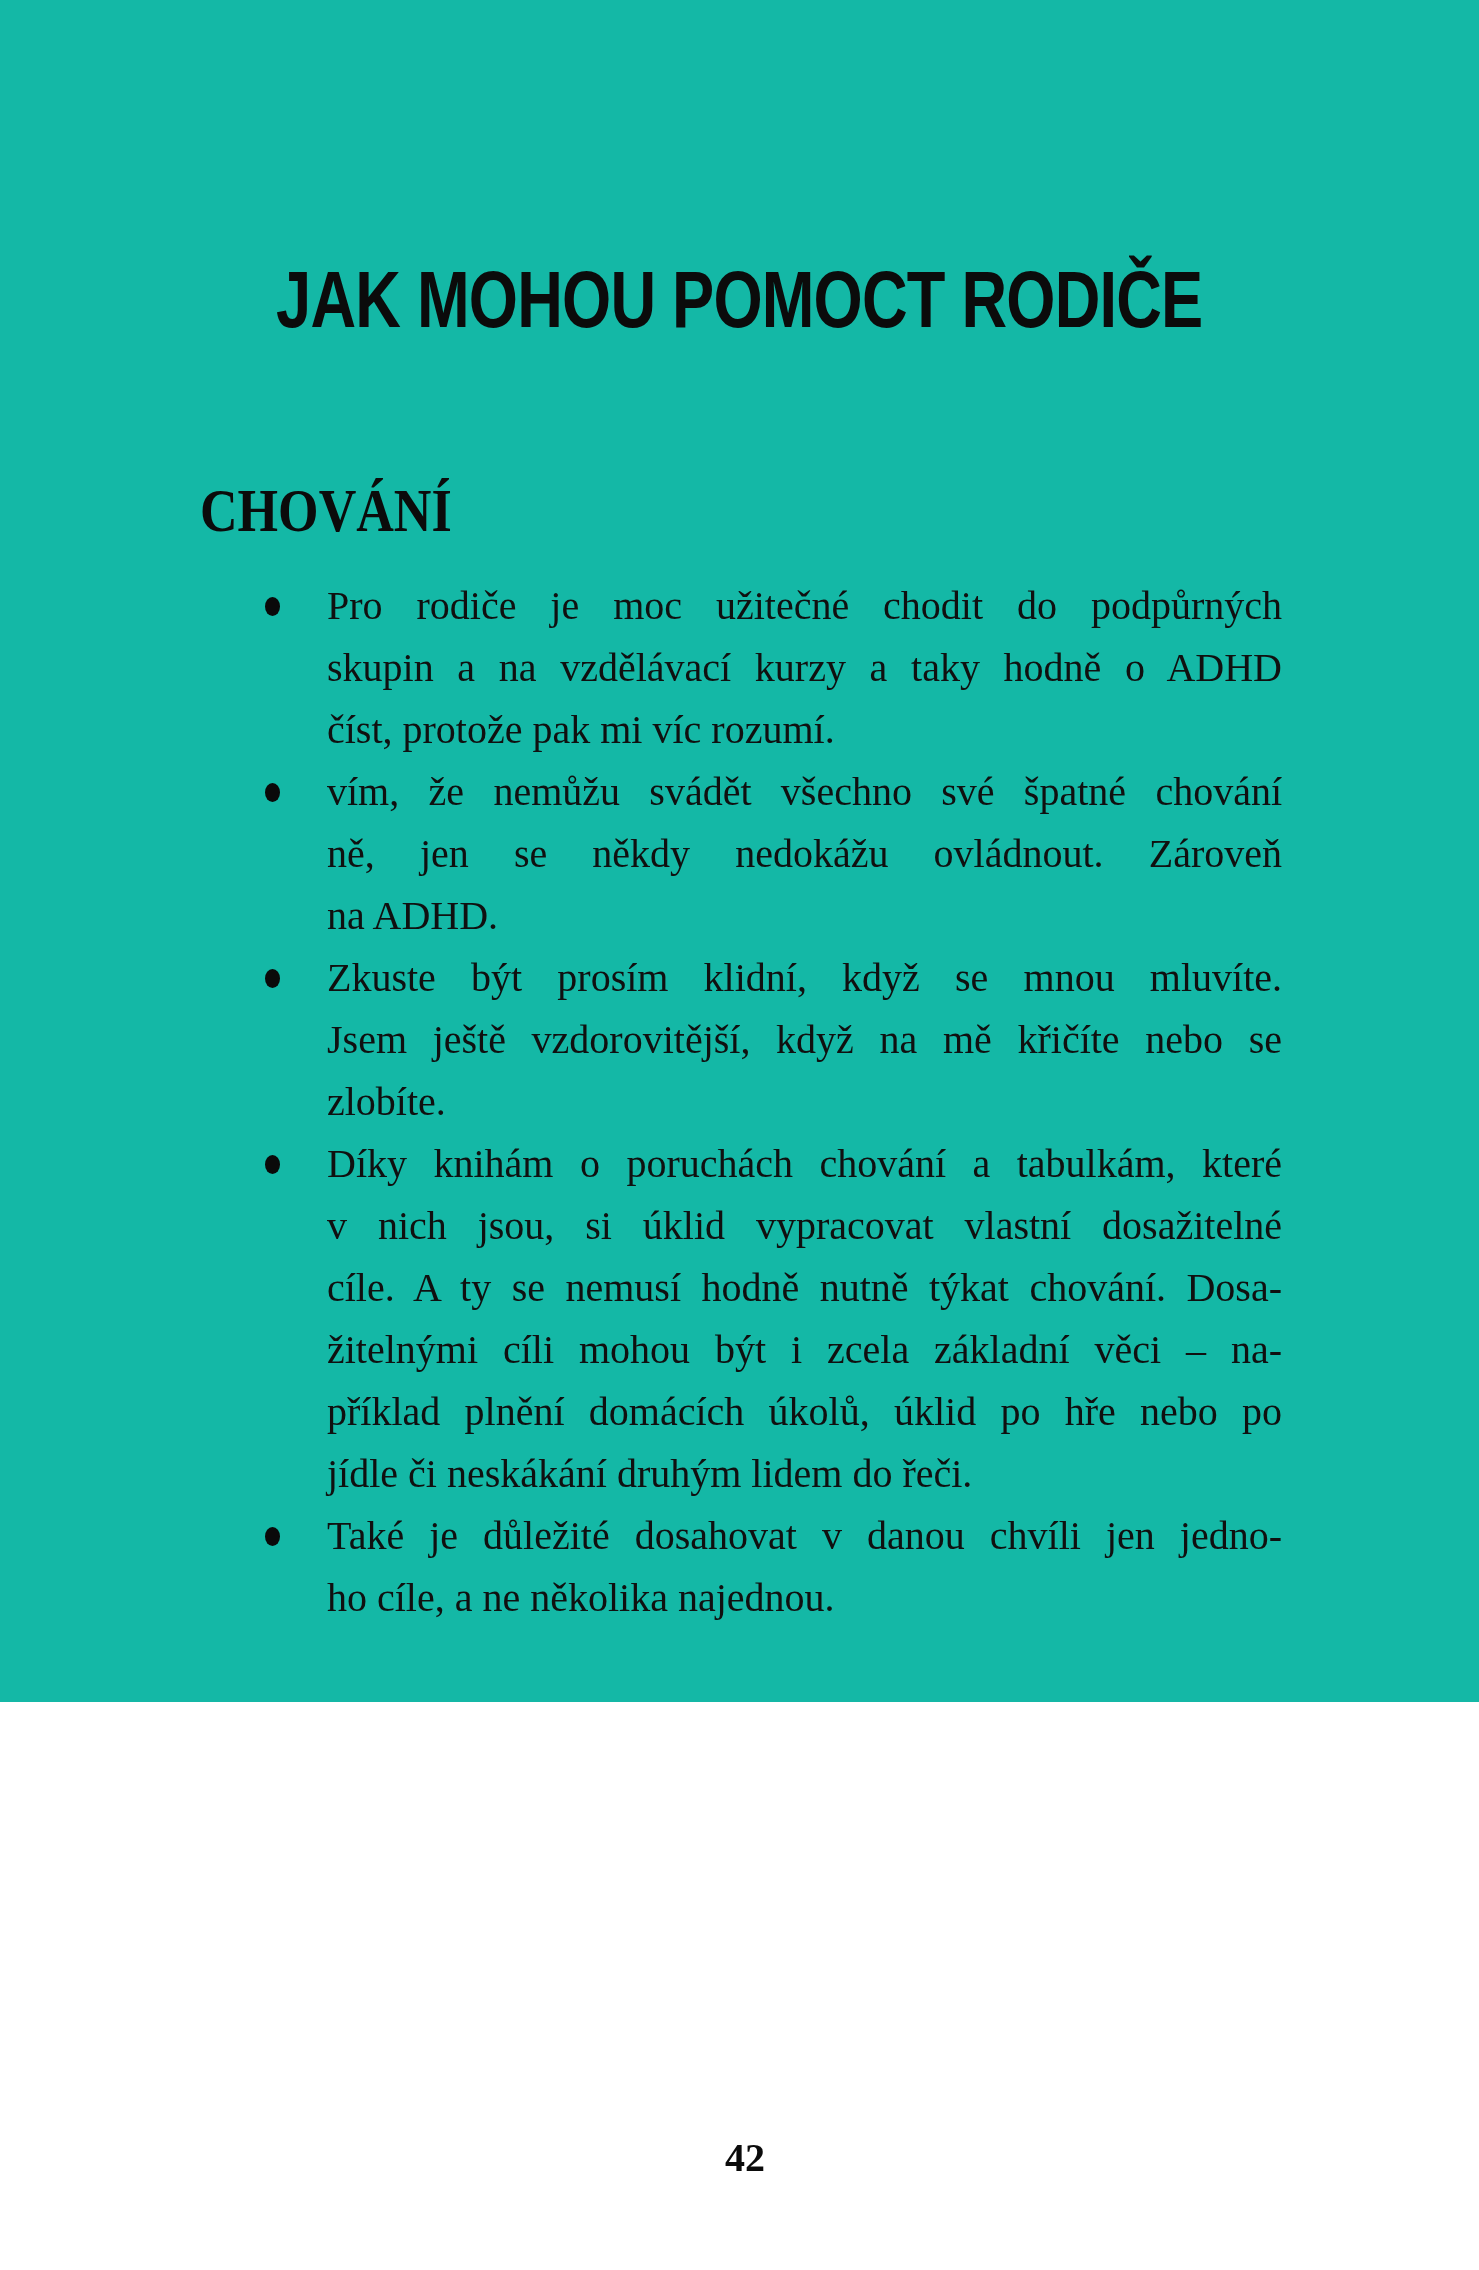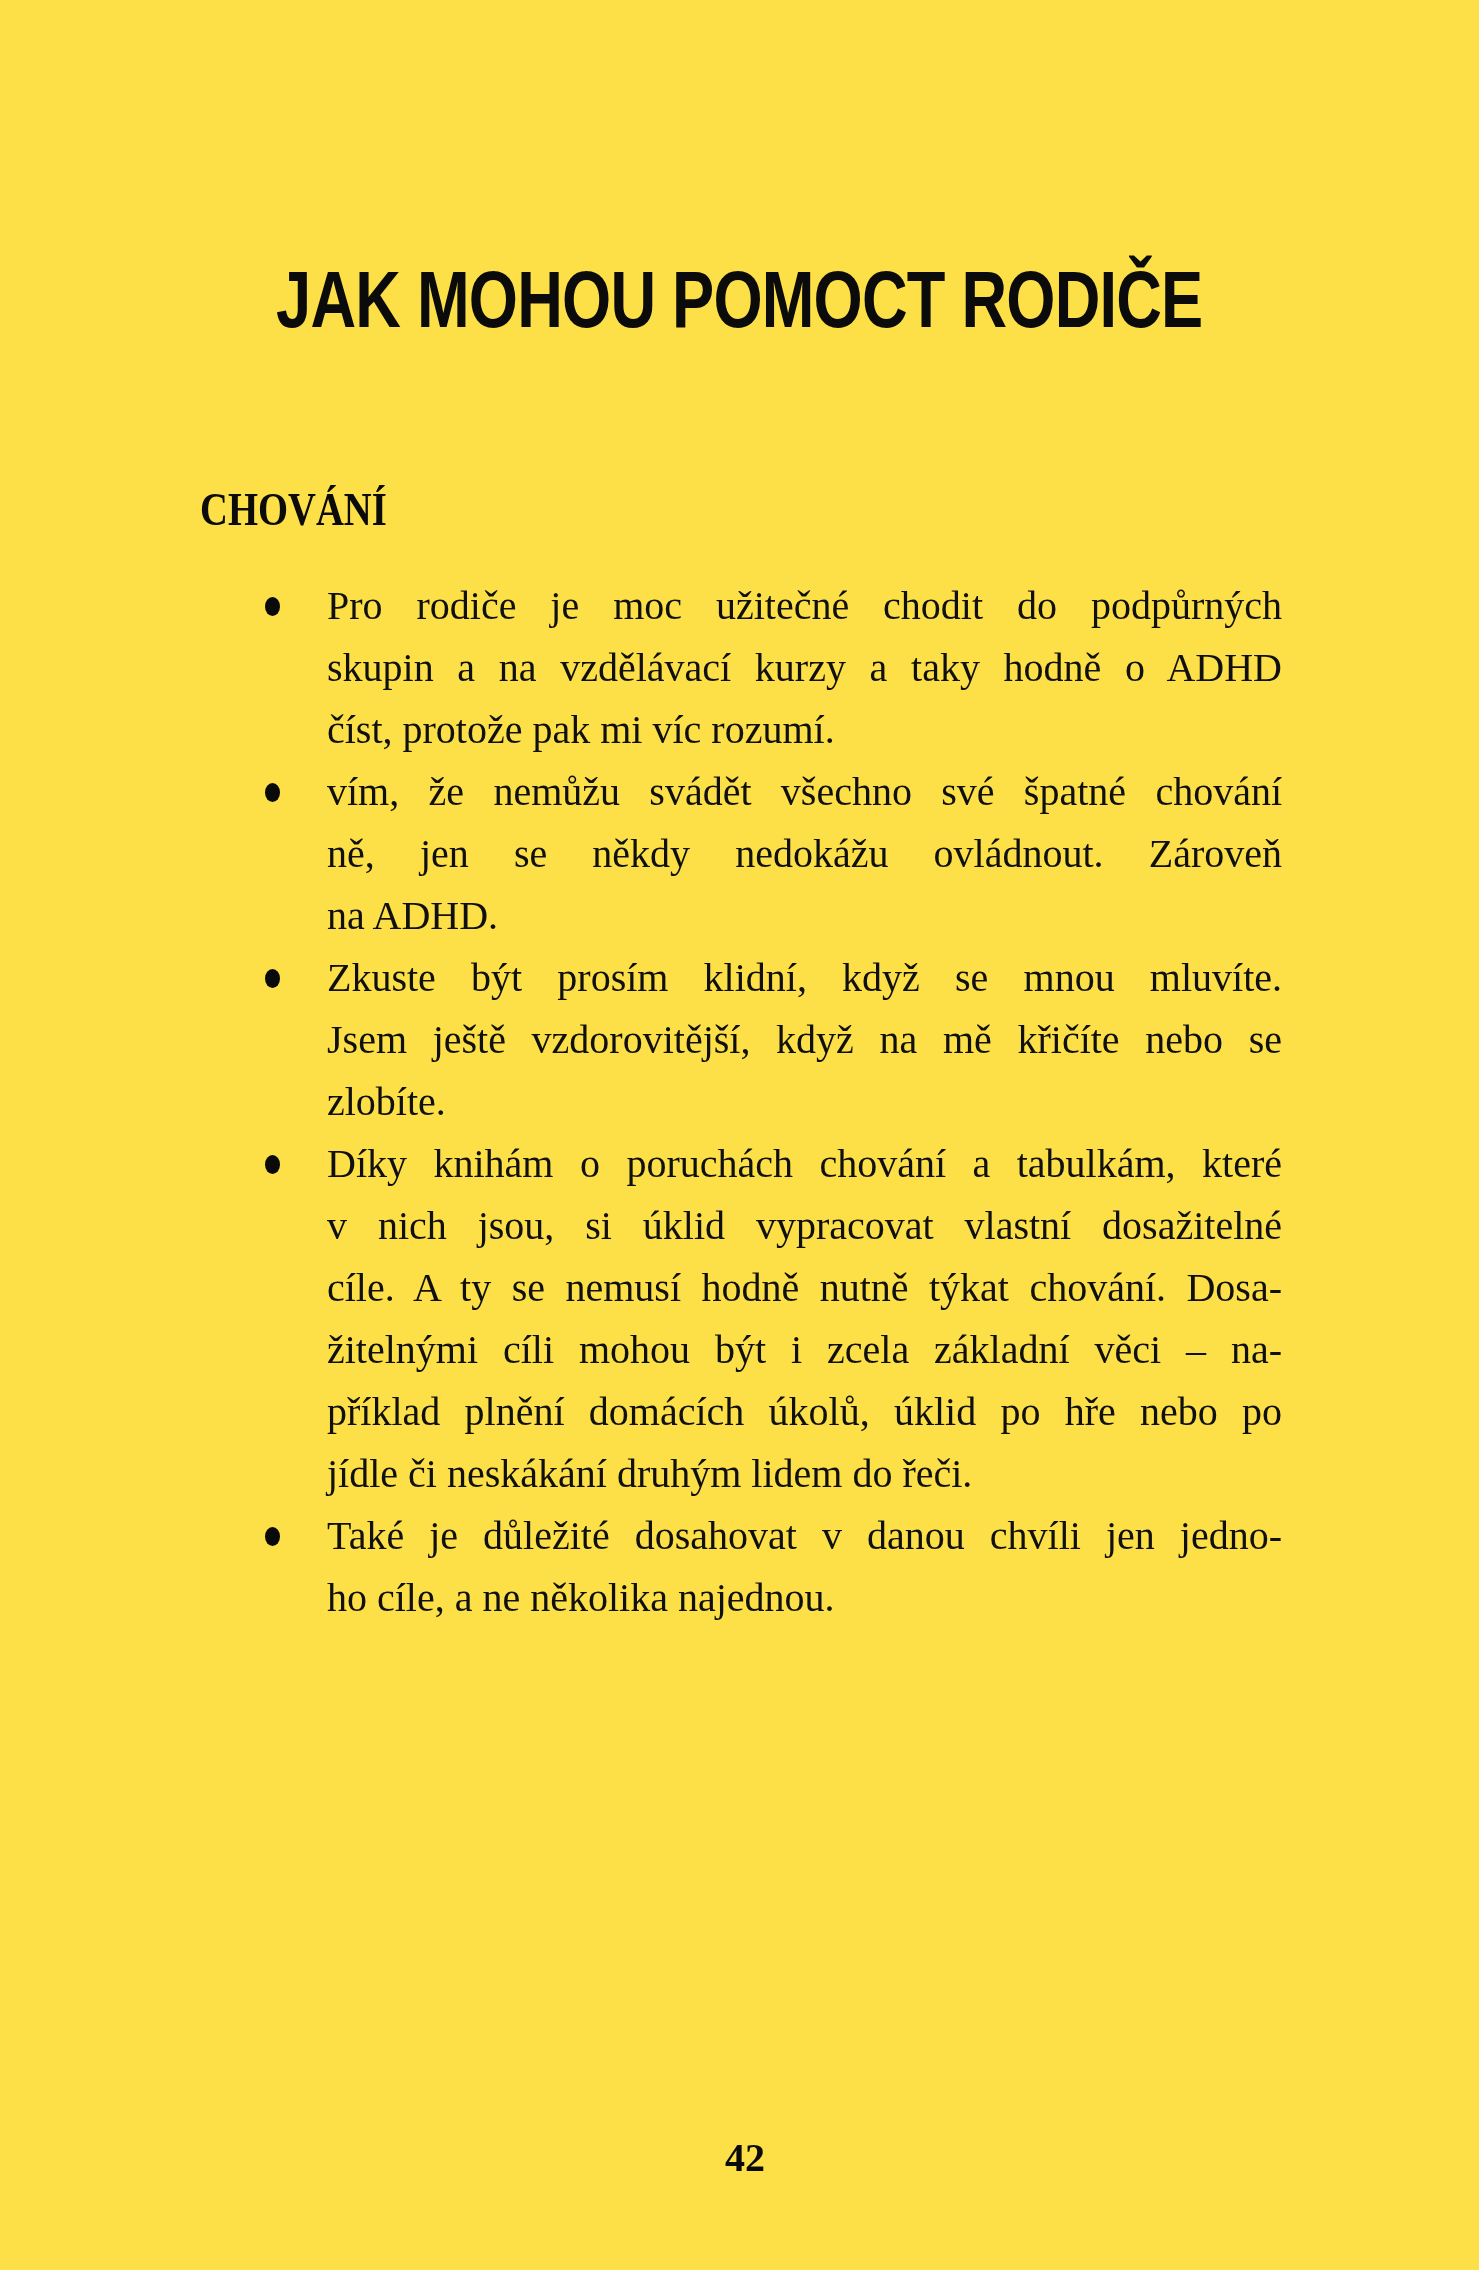--- a/index.html
+++ b/index.html
@@ -9,22 +9,22 @@
     background: #ffffff;
     font-family: "Liberation Serif", serif;
     color: #101010;
     position: relative;
     overflow: hidden;
   }
   .page {
     position: absolute;
     left: 0; top: 0;
     width: 1479px;
-    height: 2270px;
-    background: #fde047;
+    height: 1702px;
+    background: #14b8a6;
   }
   
   .title {
     position: absolute;
     top: 258px;
     left: 0;
     width: 1479px;
     margin: 0;
     text-align: center;
     font-family: "Liberation Sans", sans-serif;
@@ -41,21 +41,21 @@
     transform-origin: center;
   }
   
   .heading {
     position: absolute;
     top: 480px;
     left: 200px;
     margin: 0;
     font-family: "Liberation Serif", serif;
     font-weight: 700;
-    font-size: 46px;
+    font-size: 62px;
     line-height: 60px;
     color: #0b0b0b;
     white-space: nowrap;
   }
   .heading-inner {
     display: inline-block;
     transform: scaleX(0.84);
     transform-origin: left center;
   }
   

